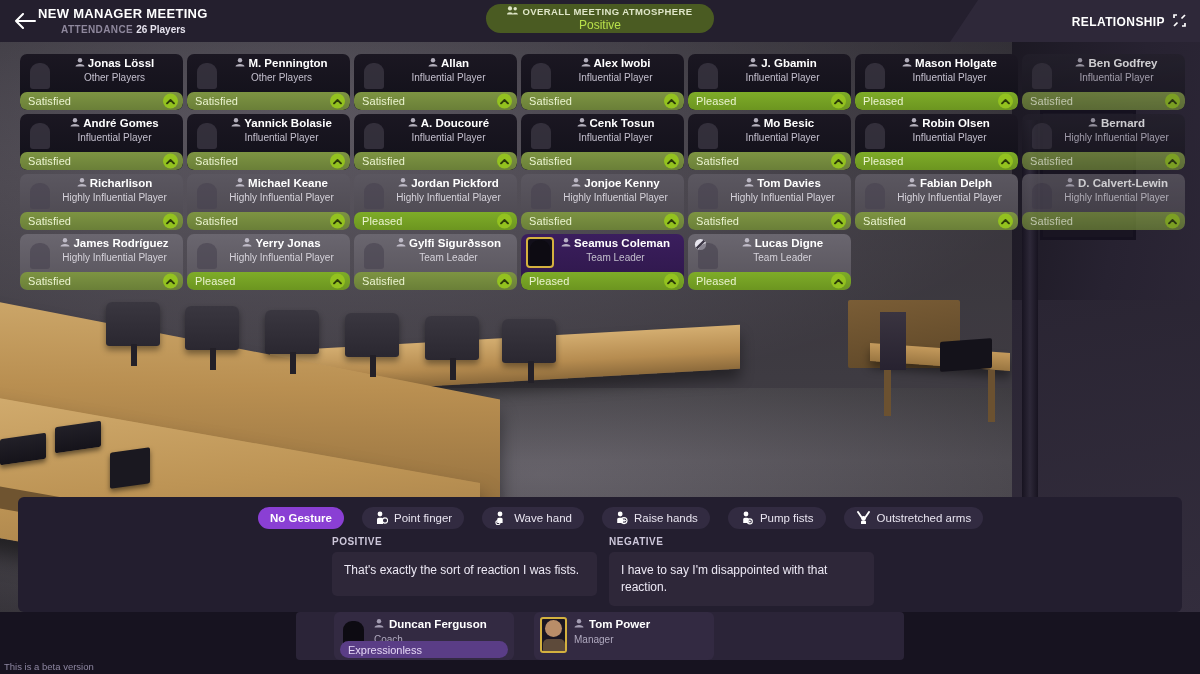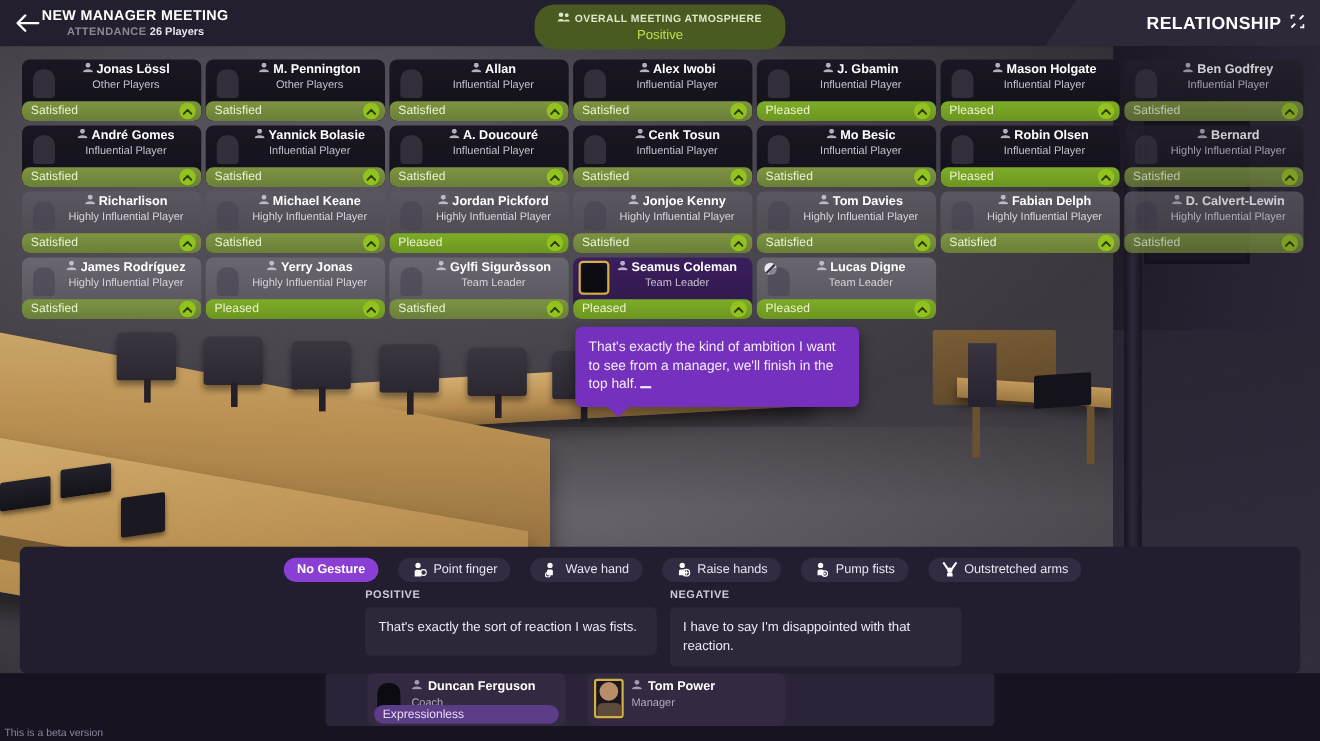--- a/index.html
+++ b/index.html
@@ -123,35 +123,35 @@
     display:flex; align-items:center; justify-content:center; cursor:pointer;
   }
   .hdr-title {
     position:absolute; left:38px; top:6px;
     font-size:13px; font-weight:bold; color:#ffffff; letter-spacing:0.3px;
   }
   .hdr-sub { position:absolute; left:38px; top:24px; font-size:10px; }
   .hdr-sub .k { color:#8e879c; font-weight:bold; letter-spacing:0.4px;margin-left:23px; }
   .hdr-sub .v { color:#e6e3ee; font-weight:bold; margin-left:3px; }
   .atmos-pill {
-    position:absolute; left:486px; top:4px; width:228px; height:41px;
+    position:absolute; left:486px; top:4px; width:228px; height:29px;
     background:#4a5b22; border-radius:18px;
     display:flex; flex-direction:column; align-items:center; justify-content:center;
     cursor:pointer;
   }
   .atmos-pill .lab {
     font-size:9.5px; font-weight:bold; color:#dfe6c8; letter-spacing:0.4px;
     display:flex; align-items:center; gap:4px;
   }
   .atmos-pill .val { font-size:12px; color:#b8e04a; margin-top:1px; }
   .rel-btn {
     position:absolute; right:14px; top:13px;
     display:flex; align-items:center; gap:8px; cursor:pointer;
   }
-  .rel-btn .txt { font-size:16px; font-weight:bold; color:#fff; letter-spacing:0.4px; }
+  .rel-btn .txt { font-size:12px; font-weight:bold; color:#fff; letter-spacing:0.4px; }
 
   
   .grid {
     position:absolute; left:20px; top:54px; width:1166px;
     display:grid; grid-template-columns: repeat(7, 163px); gap:4px 4px;
     z-index:20;
   }
   .pcard {
     position:relative; height:56px; border-radius:7px; overflow:hidden;
     background:#17141d; cursor:pointer;
@@ -902,24 +902,20 @@
           <span class="mtxt">Pleased</span>
           <span class="pc-chev">
             <svg width="9" height="6" viewBox="0 0 9 6">
               <path d="M1 5 L4.5 1.4 L8 5" stroke="#2c3d07" stroke-width="1.8" fill="none" stroke-linecap="round" stroke-linejoin="round"></path>
             </svg>
           </span>
         </div>
       </div>
     </div>
 
-  <div class="bubble">
-    <span>That's exactly the kind of ambition I want to see from a manager, we'll finish in the top half.</span><span class="cursor"></span>
-    <div class="tail"></div>
-  </div>
 
   <div class="bottom">
     <div class="gesture-row" id="gesture-row">
         <div class="gbtn active">
           <span>No Gesture</span>
         </div>
         <div class="gbtn">
           <span class="gi">
             <svg width="14" height="14" viewBox="0 0 14 14">
               <circle cx="6" cy="3" r="2.4" fill="#fff"></circle>

